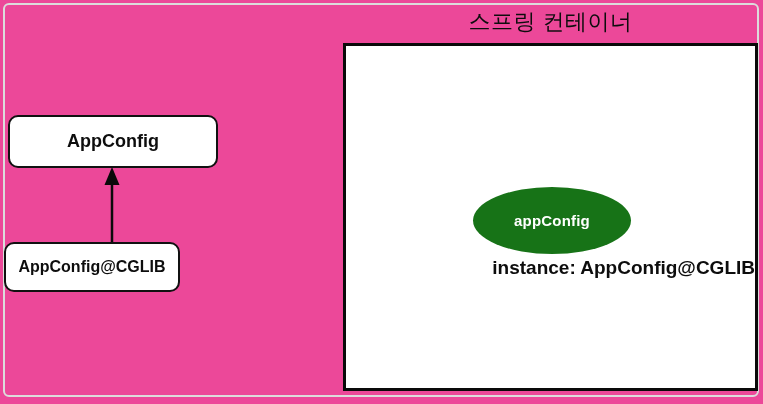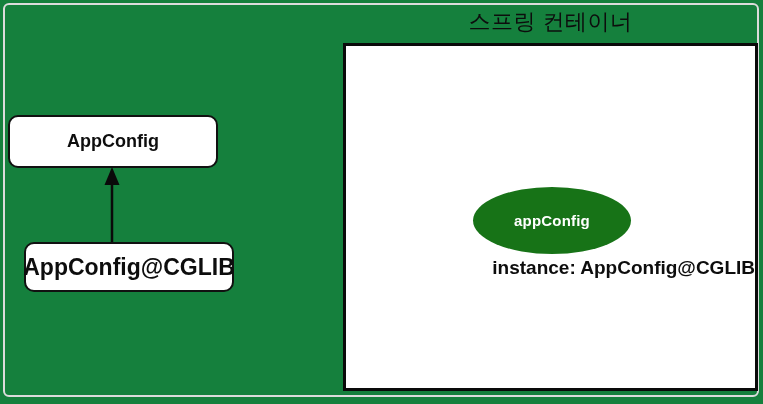--- a/index.html
+++ b/index.html
@@ -8,21 +8,21 @@
     font-family: "Liberation Sans", sans-serif;
     width: 763px;
     height: 404px;
     position: relative;
     overflow: hidden;
   }
   .slide {
     position: absolute;
     left: 0; top: 0;
     width: 763px; height: 404px;
-    background: #15803d;
+    background: #ec4899;
   }
   .frame {
     position: absolute;
     left: 3px; top: 3px;
     width: 756px; height: 394px;
     border: 2px solid #dcdcdc;
     border-radius: 6px;
     pointer-events: none;
   }
   .diagram-title {
@@ -77,23 +77,23 @@
     justify-content: center;
     color: #0d0d0d;
     font-weight: bold;
   }
   .class-box.parent {
     left: 8px; top: 115px;
     width: 210px; height: 53px;
     font-size: 18px;
   }
   .class-box.child {
-    left: 24px; top: 242px;
-    width: 210px; height: 50px;
-    font-size: 23px;
+    left: 4px; top: 242px;
+    width: 176px; height: 50px;
+    font-size: 16px;
   }
   .inheritance-arrow {
     position: absolute;
     left: 98px; top: 166px;
     width: 30px; height: 78px;
   }
 </style>
 </head>
 <body>
 

